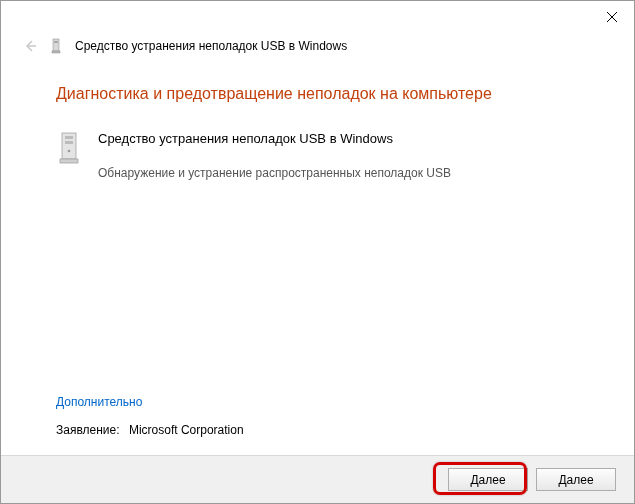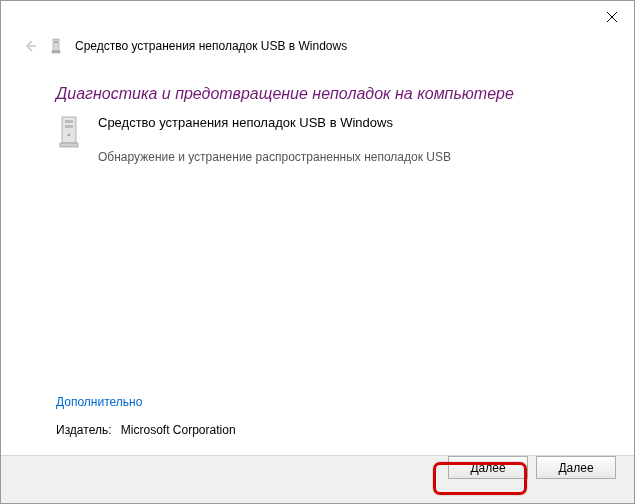--- a/index.html
+++ b/index.html
@@ -42,25 +42,24 @@
   }
   .header-icon {
     width: 16px; height: 16px;
     display: flex; align-items: center; justify-content: center;
   }
   .header-title { font-size: 12px; color: #000; }
   .content {
     padding: 18px 55px 0 55px;
   }
   .main-heading {
-    color: #701a75;
+    color: #c2410c;
     font-size: 16px;
     font-weight: 400;
-    margin-bottom: 12px;
-    font-style: italic;
+    margin-bottom: 28px;
   }
   .item-row {
     display: flex;
     gap: 14px;
     align-items: flex-start;
   }
   .tower-icon {
     width: 28px;
     flex-shrink: 0;
   }
@@ -81,20 +80,21 @@
   .pub-label { color: #000; }
   .pub-val { margin-left: 6px; }
   .footer {
     position: absolute;
     bottom: 0; left: 0; right: 0;
     height: 48px;
     background: #f0f0f0;
     border-top: 1px solid #d8d8d8;
     display: flex;
     justify-content: flex-end;
+    align-items: center;
     padding-right: 18px;
     gap: 8px;
   }
   .btn {
     min-width: 80px;
     height: 23px;
     background: linear-gradient(#fdfdfd,#e8e8e8);
     border: 1px solid #adadad;
     font-size: 12px;
     font-family: inherit;
@@ -154,21 +154,21 @@
     <div>
       <div class="item-title">Средство устранения неполадок USB в Windows</div>
       <div class="item-desc">Обнаружение и устранение распространенных неполадок USB</div>
     </div>
   </div>
 </div>
 
 <div class="lower-block">
   <span class="link">Дополнительно</span>
   <div class="pub-row">
-    <span class="pub-label">Издатель:</span>
+    <span class="pub-label">Заявление:</span>
     <span class="pub-val">Microsoft Corporation</span>
   </div>
 </div>
 
 <div class="footer">
   <button class="btn">Далее</button>
   <button class="btn">Далее</button>
 </div>
 
 <div class="highlight-ring" style="left:432px; bottom:8px; width:94px; height:33px;"></div>

